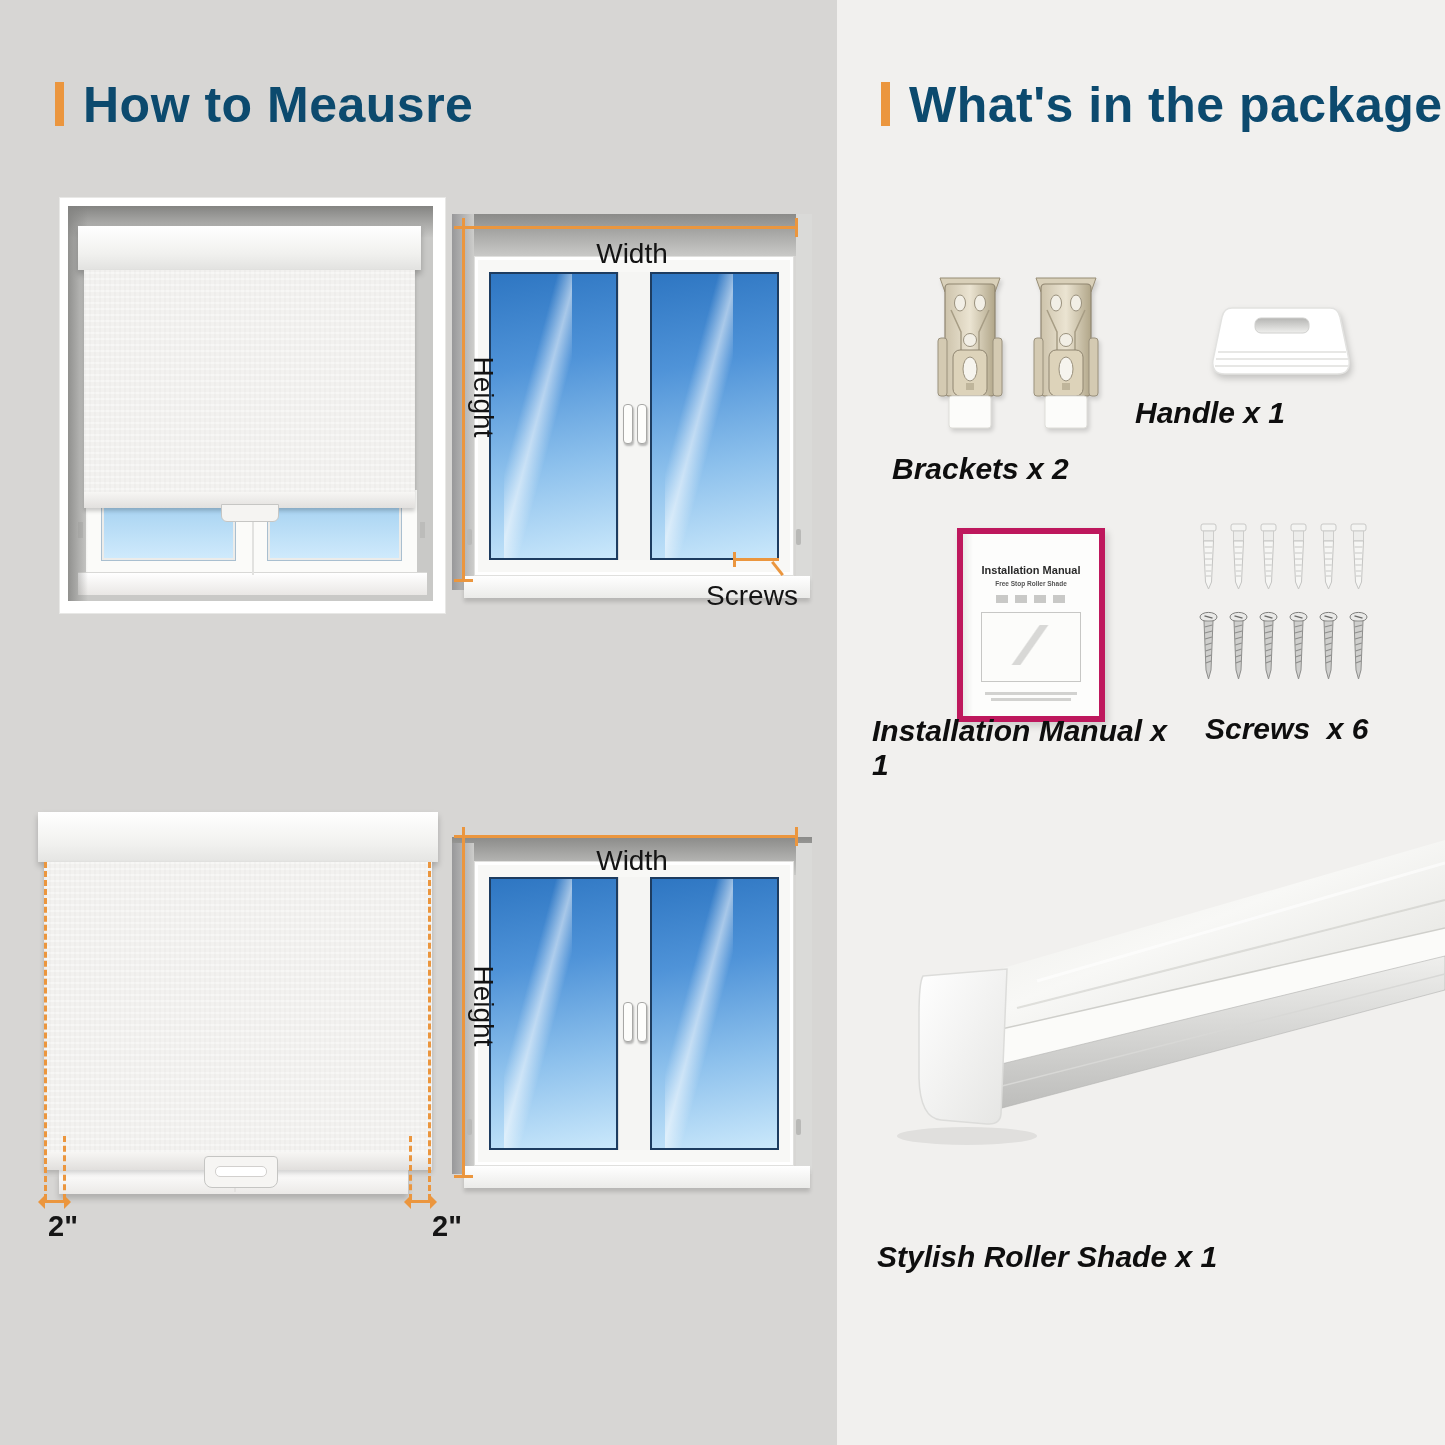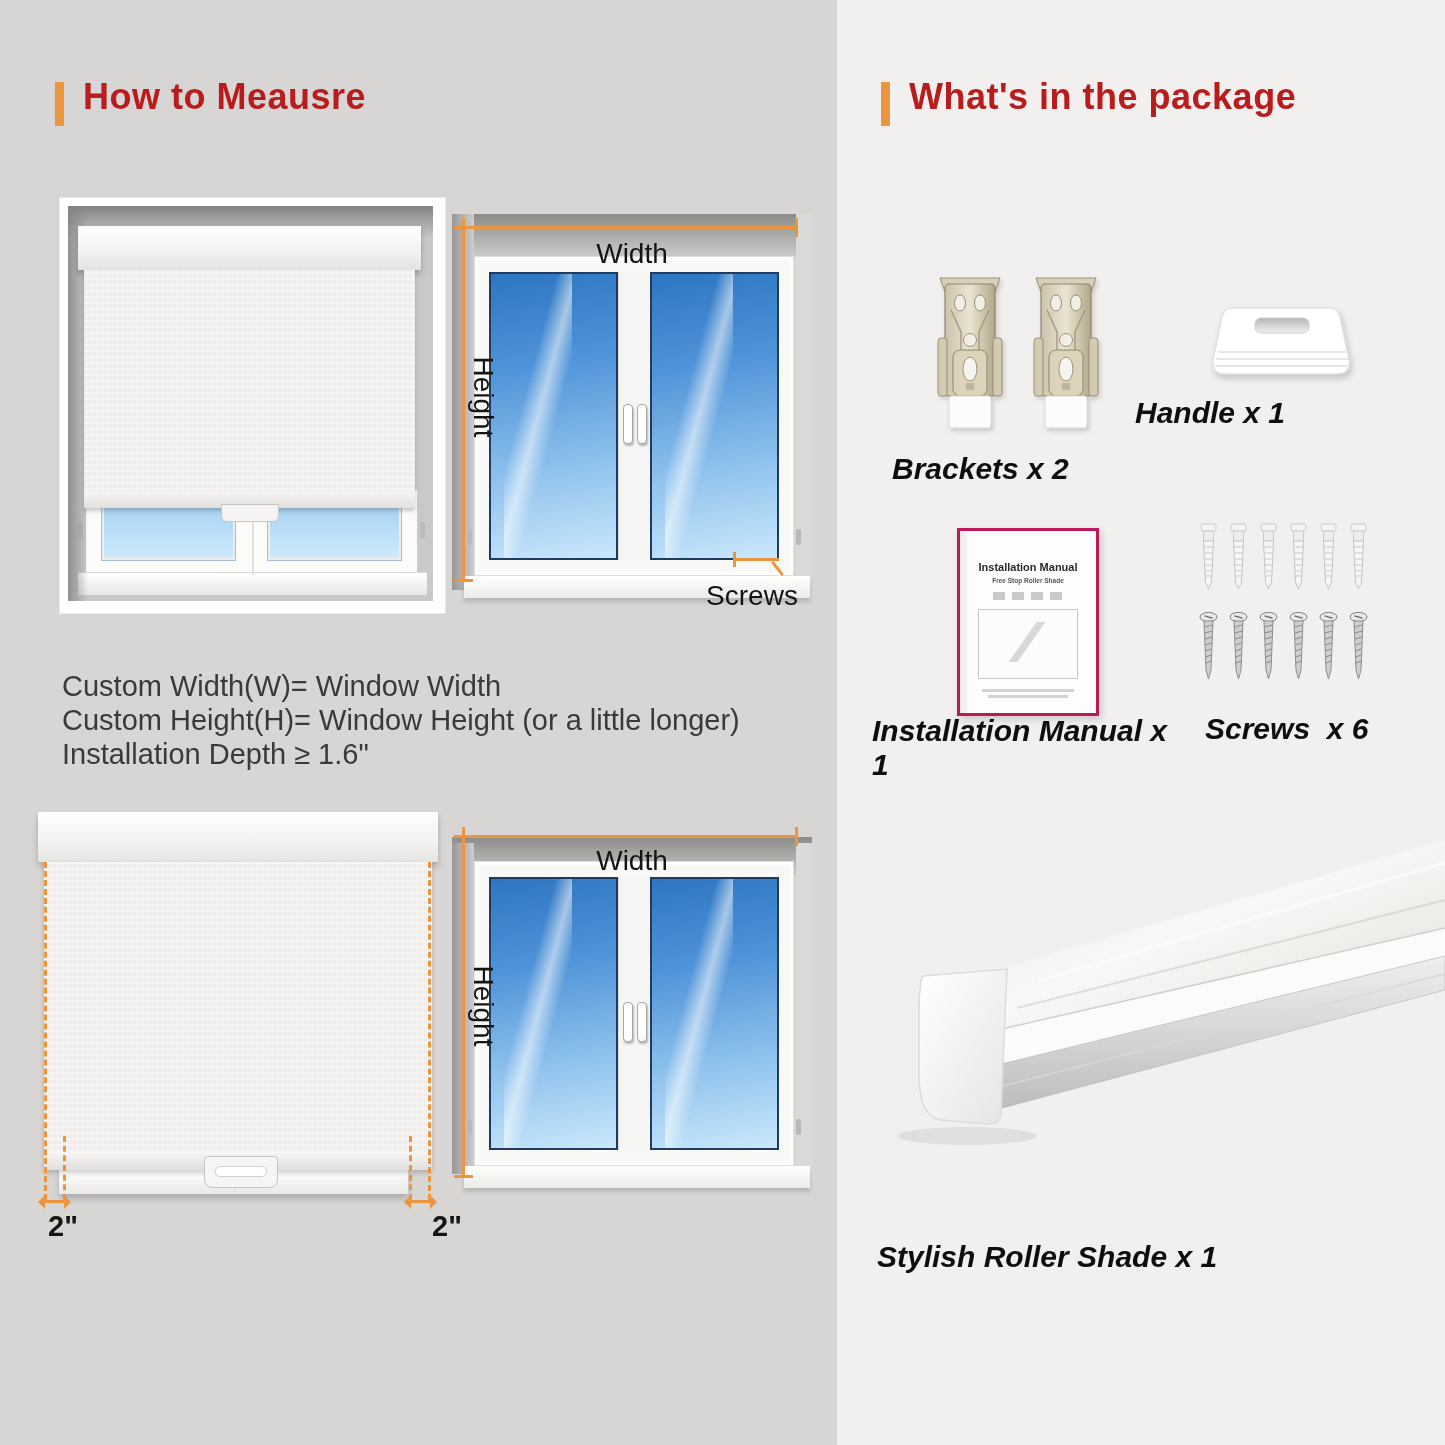--- a/index.html
+++ b/index.html
@@ -7,21 +7,21 @@
           font-family:"Liberation Sans",sans-serif;color:#2e2e2e;}
   .half{position:absolute;top:0;bottom:0;}
   .half.left{left:0;width:837px;background:#d7d6d4;}
   .half.right{left:837px;width:700px;background:#f1f0ee;}
 
   
   .sec-title{position:absolute;top:76px;}
   .left .sec-title{left:55px;}
   .right .sec-title{left:44px;}
   .accent-bar{position:absolute;left:0;top:6px;width:9px;height:44px;background:#EB963E;}
-  .sec-title h1{margin:0 0 0 28px;font-size:36px;font-weight:700;color:#b91c1c;letter-spacing:.5px;}
+  .sec-title h1{margin:0 0 0 28px;font-size:50px;font-weight:700;color:#0c4a6e;letter-spacing:.5px;}
 
   
   .wd{position:absolute;width:360px;}
   .wd-top{left:452px;top:196px;height:420px;}
   .wd-bottom{left:452px;top:825px;height:375px;}
   .band-top{position:absolute;left:0;right:0;top:18px;height:42px;
             background:linear-gradient(180deg,#8b8b89,#aeaeac 55%,#c9c9c7);}
   .wd-bottom .band-top{top:12px;height:38px;}
   .jamb-left{position:absolute;left:0;top:18px;bottom:26px;width:22px;
              background:linear-gradient(90deg,#98989a,#cdcdcb);}
@@ -137,21 +137,21 @@
   .p-lbl{position:absolute;font-size:30px;font-weight:700;font-style:italic;color:#0e0e0e;}
   .lbl-brackets{left:55px;width:240px;top:452px;}
   .lbl-handle{left:298px;width:180px;top:396px;}
   .lbl-manual{left:35px;width:310px;top:714px;}
   .lbl-screws{left:368px;width:185px;top:712px;}
   .lbl-shade{left:40px;width:540px;top:1240px;}
   .brackets{position:absolute;left:98px;top:276px;}
   .brackets svg{margin-right:22px;filter:drop-shadow(2px 3px 2px rgba(0,0,0,.15));}
   .handle-svg{position:absolute;left:362px;top:298px;filter:drop-shadow(2px 4px 3px rgba(0,0,0,.18));}
   .manual{position:absolute;left:120px;top:528px;width:136px;height:182px;background:#fdfdfc;
-          border:3px solid #be185d;box-shadow:3px 4px 7px rgba(0,0,0,.15);overflow:hidden;}
+          border:6px solid #be185d;box-shadow:3px 4px 7px rgba(0,0,0,.15);overflow:hidden;}
   .manual::before{content:"";position:absolute;left:0;top:0;bottom:0;width:10px;
           background:linear-gradient(90deg,rgba(0,0,0,.08),rgba(0,0,0,0));}
   .m-title{margin:30px 6px 0;text-align:center;font-size:11px;font-weight:700;color:#2a2a2a;}
   .m-sub{margin:4px 6px 0;text-align:center;font-size:6.5px;font-weight:700;color:#555;}
   .m-marks{margin:8px auto 0;width:70px;height:8px;
           background:repeating-linear-gradient(90deg,#c9c9c7 0 12px,transparent 12px 19px);}
   .m-box{margin:9px auto 0;width:98px;height:68px;border:1px solid #c7c7c5;position:relative;background:#fcfcfa;}
   .m-box::after{content:"";position:absolute;left:18px;top:12px;width:60px;height:40px;
           background:linear-gradient(125deg,transparent 44%,#d8d8d6 46%,#d8d8d6 54%,transparent 56%);}
   .m-fine{margin:10px auto 0;width:92px;height:3px;background:#d2d2d0;}
@@ -209,25 +209,20 @@
       <div class="sill"></div>
       <div class="aw-h"></div>
       <div class="lbl lbl-w">Width</div>
       <div class="aw-v"></div>
       <div class="lbl lbl-h">Height</div>
       <div class="depth-line"></div>
       <div class="depth-tick"></div>
       <div class="lbl lbl-d">Screws</div>
     </div>
 
-    <div class="spec im-spec">
-      <div>Custom Width(W)= Window Width</div>
-      <div>Custom Height(H)= Window Height (or a little longer)</div>
-      <div>Installation Depth ≥ 1.6"</div>
-    </div>
 
     <div class="outside-art">
       <div class="oa-sill"></div>
       <div class="oa-cassette"></div>
       <div class="oa-fabric">
         <div class="oa-botbar"></div>
       </div>
       <div class="oa-tab"></div>
       <div class="dash d-l"></div>
       <div class="dash d-r"></div>

